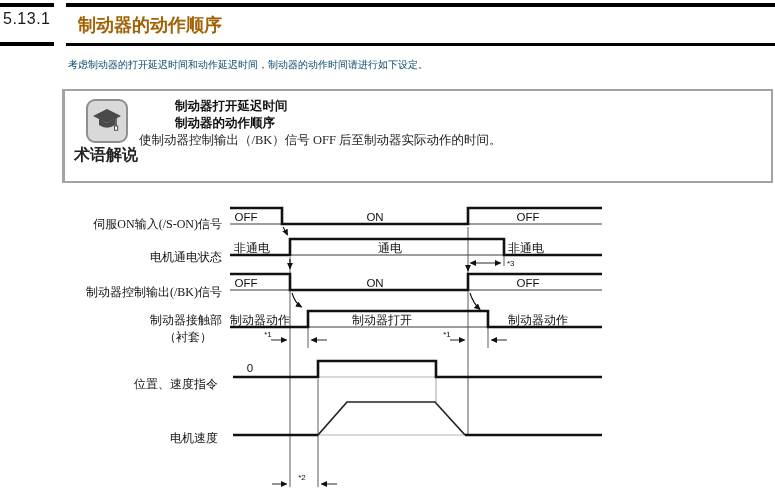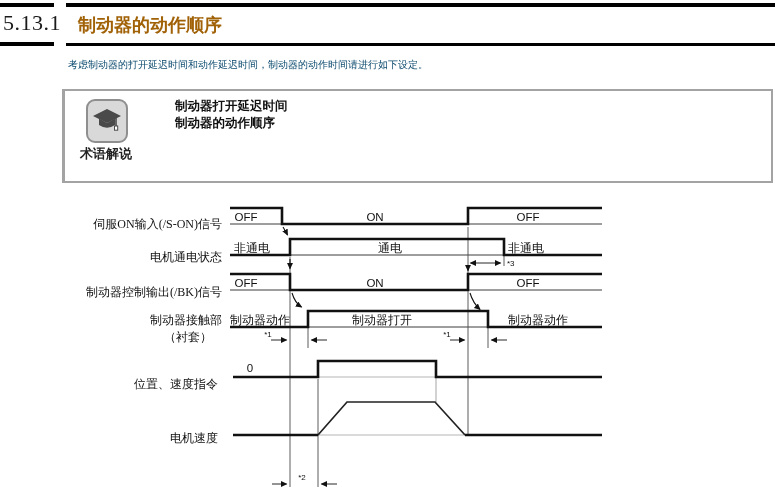--- a/index.html
+++ b/index.html
@@ -5,35 +5,35 @@
   html,body{margin:0;padding:0;background:#fff;}
   #page{position:relative;width:775px;height:496px;background:#fff;overflow:hidden;
         font-family:"Liberation Serif","DejaVu Serif",serif;color:#111;}
 
   
   .bar{position:absolute;background:#000;}
   .bar-tl{left:0;top:3px;width:54px;height:4px;}
   .bar-tr{left:66px;top:3px;width:709px;height:4px;}
   .bar-bl{left:0;top:42px;width:54px;height:4px;}
   .bar-br{left:66px;top:43px;width:709px;height:2.5px;}
-  .sec-num{position:absolute;left:3px;top:10px;font-family:Liberation Serif, serif;
-           font-size:22px;letter-spacing:.5px;color:#1a1a1a;}
+  .sec-num{position:absolute;left:3px;top:10px;font-family:Liberation Sans, sans-serif;
+           font-size:16px;letter-spacing:.5px;color:#1a1a1a;}
   .sec-title{position:absolute;left:78px;top:13px;font-family:"Liberation Sans","DejaVu Sans",sans-serif;
              font-size:18px;font-weight:bold;color:#a16207;}
 
   
   .intro{position:absolute;left:68px;top:58px;font-size:10px;color:#0c4a6e;}
 
   
   .term-box{position:absolute;left:62px;top:89px;width:706px;height:90px;
             border:2px solid #a3a3a3;border-left-width:3px;background:#fff;}
   .term-icon{position:absolute;left:21px;top:8px;width:38px;height:40px;border:2px solid #8f8f8f;
              border-radius:9px;background:#d9d9d9;display:flex;align-items:center;justify-content:center;}
   .term-icon-label{position:absolute;left:2px;top:54px;width:78px;text-align:center;
-                   font-weight:bold;font-size:13px;color:#222;}
+                   font-weight:bold;font-size:16px;color:#222;}
   .term-entries{position:absolute;left:74px;top:7px;width:610px;}
   .term-name{font-size:12.5px;font-weight:bold;line-height:17px;color:#111;margin-left:36px;}
   .term-def{font-size:12.5px;line-height:17px;color:#1c1c1c;margin-bottom:7px;}
 
   
   .diagram{position:absolute;left:0;top:195px;}
   .trace{stroke:#111;stroke-width:2.6;fill:none;}
   .baseline{stroke:#3d3d3d;stroke-width:1;fill:none;}
   .grayline{stroke:#b5b5b5;stroke-width:1.2;fill:none;}
   .refline{stroke:#4a4a4a;stroke-width:.9;fill:none;}
@@ -67,20 +67,21 @@
         <polygon points="15,2 29,9 15,16 1,9" fill="#4a4a4a"></polygon>
         <path d="M7,11.5 L7,18 Q15,23.5 23,18 L23,11.5 L15,16 Z" fill="#4a4a4a"></path>
         <line x1="24" y1="9.5" x2="24" y2="19" stroke="#4a4a4a" stroke-width="1.6"></line>
         <rect x="22.5" y="19" width="3.2" height="4.2" fill="#fff" stroke="#4a4a4a" stroke-width="1"></rect>
       </svg>
     </div>
     <div class="term-icon-label">术语解说</div>
     <div class="term-entries">
       <div class="term-name">制动器打开延迟时间</div>
       <div class="term-name">制动器的动作顺序</div>
+      <div class="term-def">使制动器控制输出（/BK）信号 OFF 后至制动器实际动作的时间。</div>
     </div>
   </div>
 
   <svg class="diagram" width="775" height="301" viewBox="0 195 775 301">
     <defs>
       <marker id="ah" markerUnits="userSpaceOnUse" markerWidth="9" markerHeight="8" refX="5.6" refY="3" orient="auto">
         <path d="M0,0 L6.5,3 L0,6 Z" fill="#111"></path>
       </marker>
       <marker id="ahs" markerUnits="userSpaceOnUse" markerWidth="9" markerHeight="8" refX="5.6" refY="3" orient="auto-start-reverse">
         <path d="M0,0 L6.5,3 L0,6 Z" fill="#111"></path>

